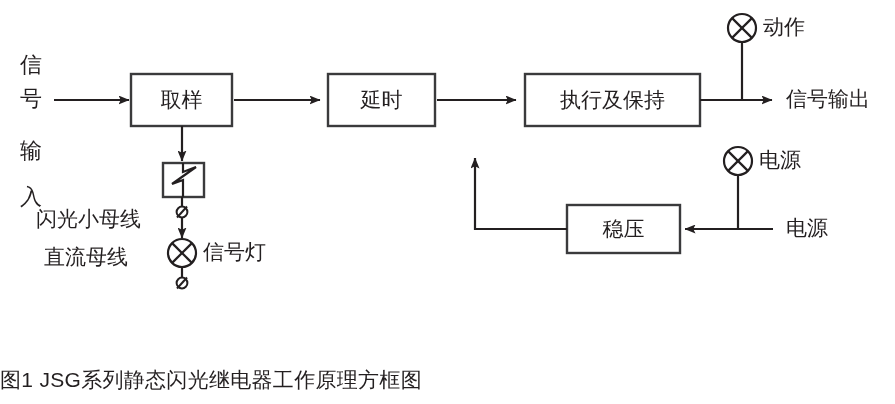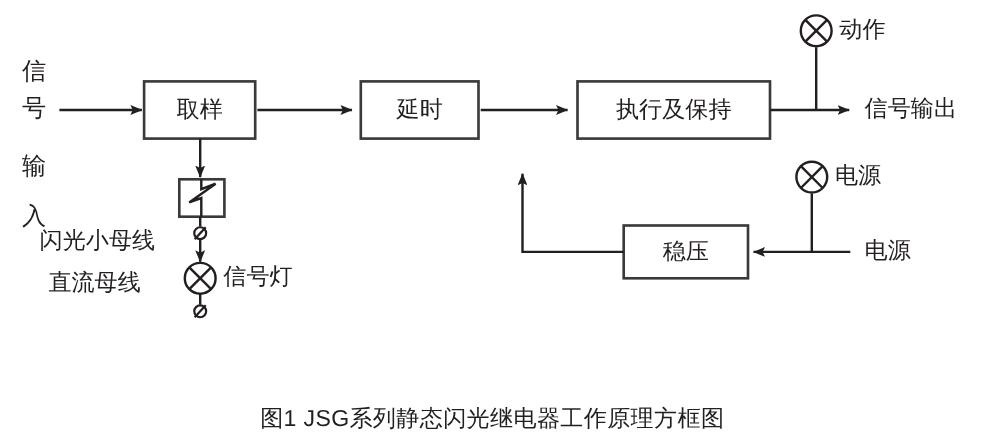--- a/index.html
+++ b/index.html
@@ -81,21 +81,21 @@
     font-size: 22px;
     fill: #231f20;
     text-anchor: middle;
     dominant-baseline: middle;
   }
   .caption-text {
     position: absolute;
     left: 0;
     top: 366px;
     width: 895px;
-    text-align: center;
+    text-align: left;
     font-family: "Liberation Sans", sans-serif;
     font-size: 21px;
     color: #231f20;
     letter-spacing: 0.3px;
   }
 </style>
 </head>
 <body>
 
 <div id="diagram-root">

